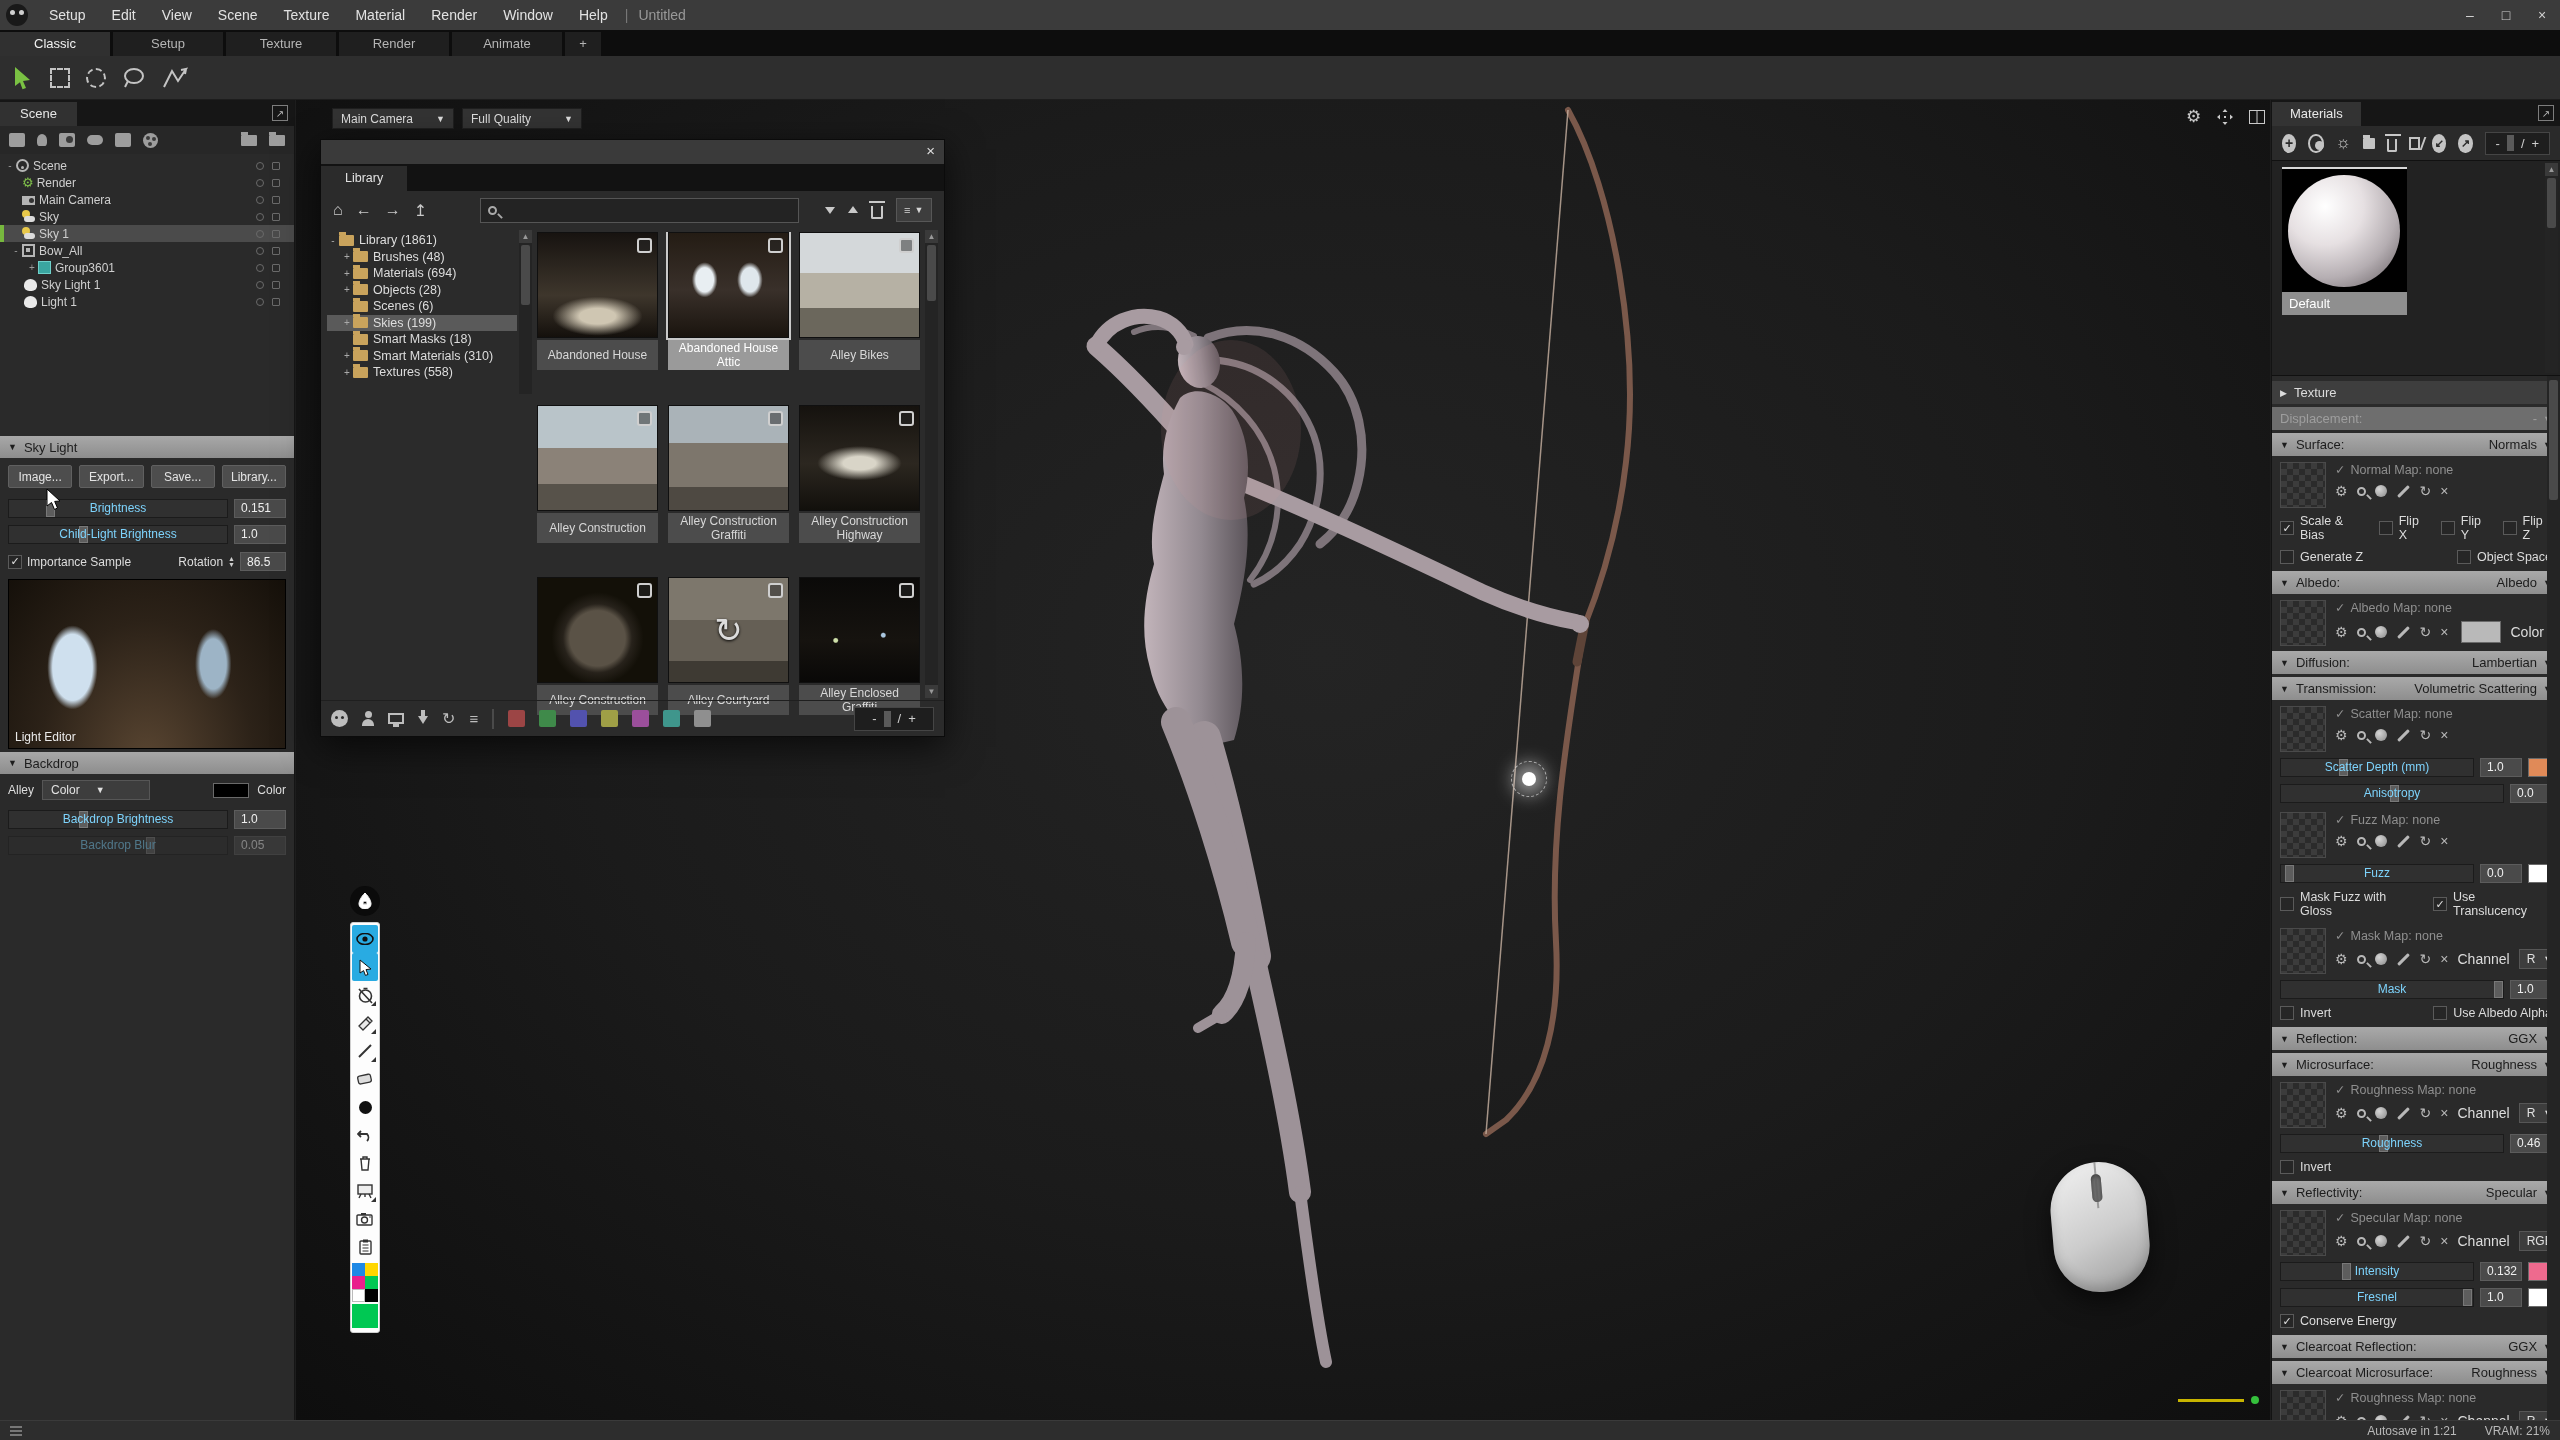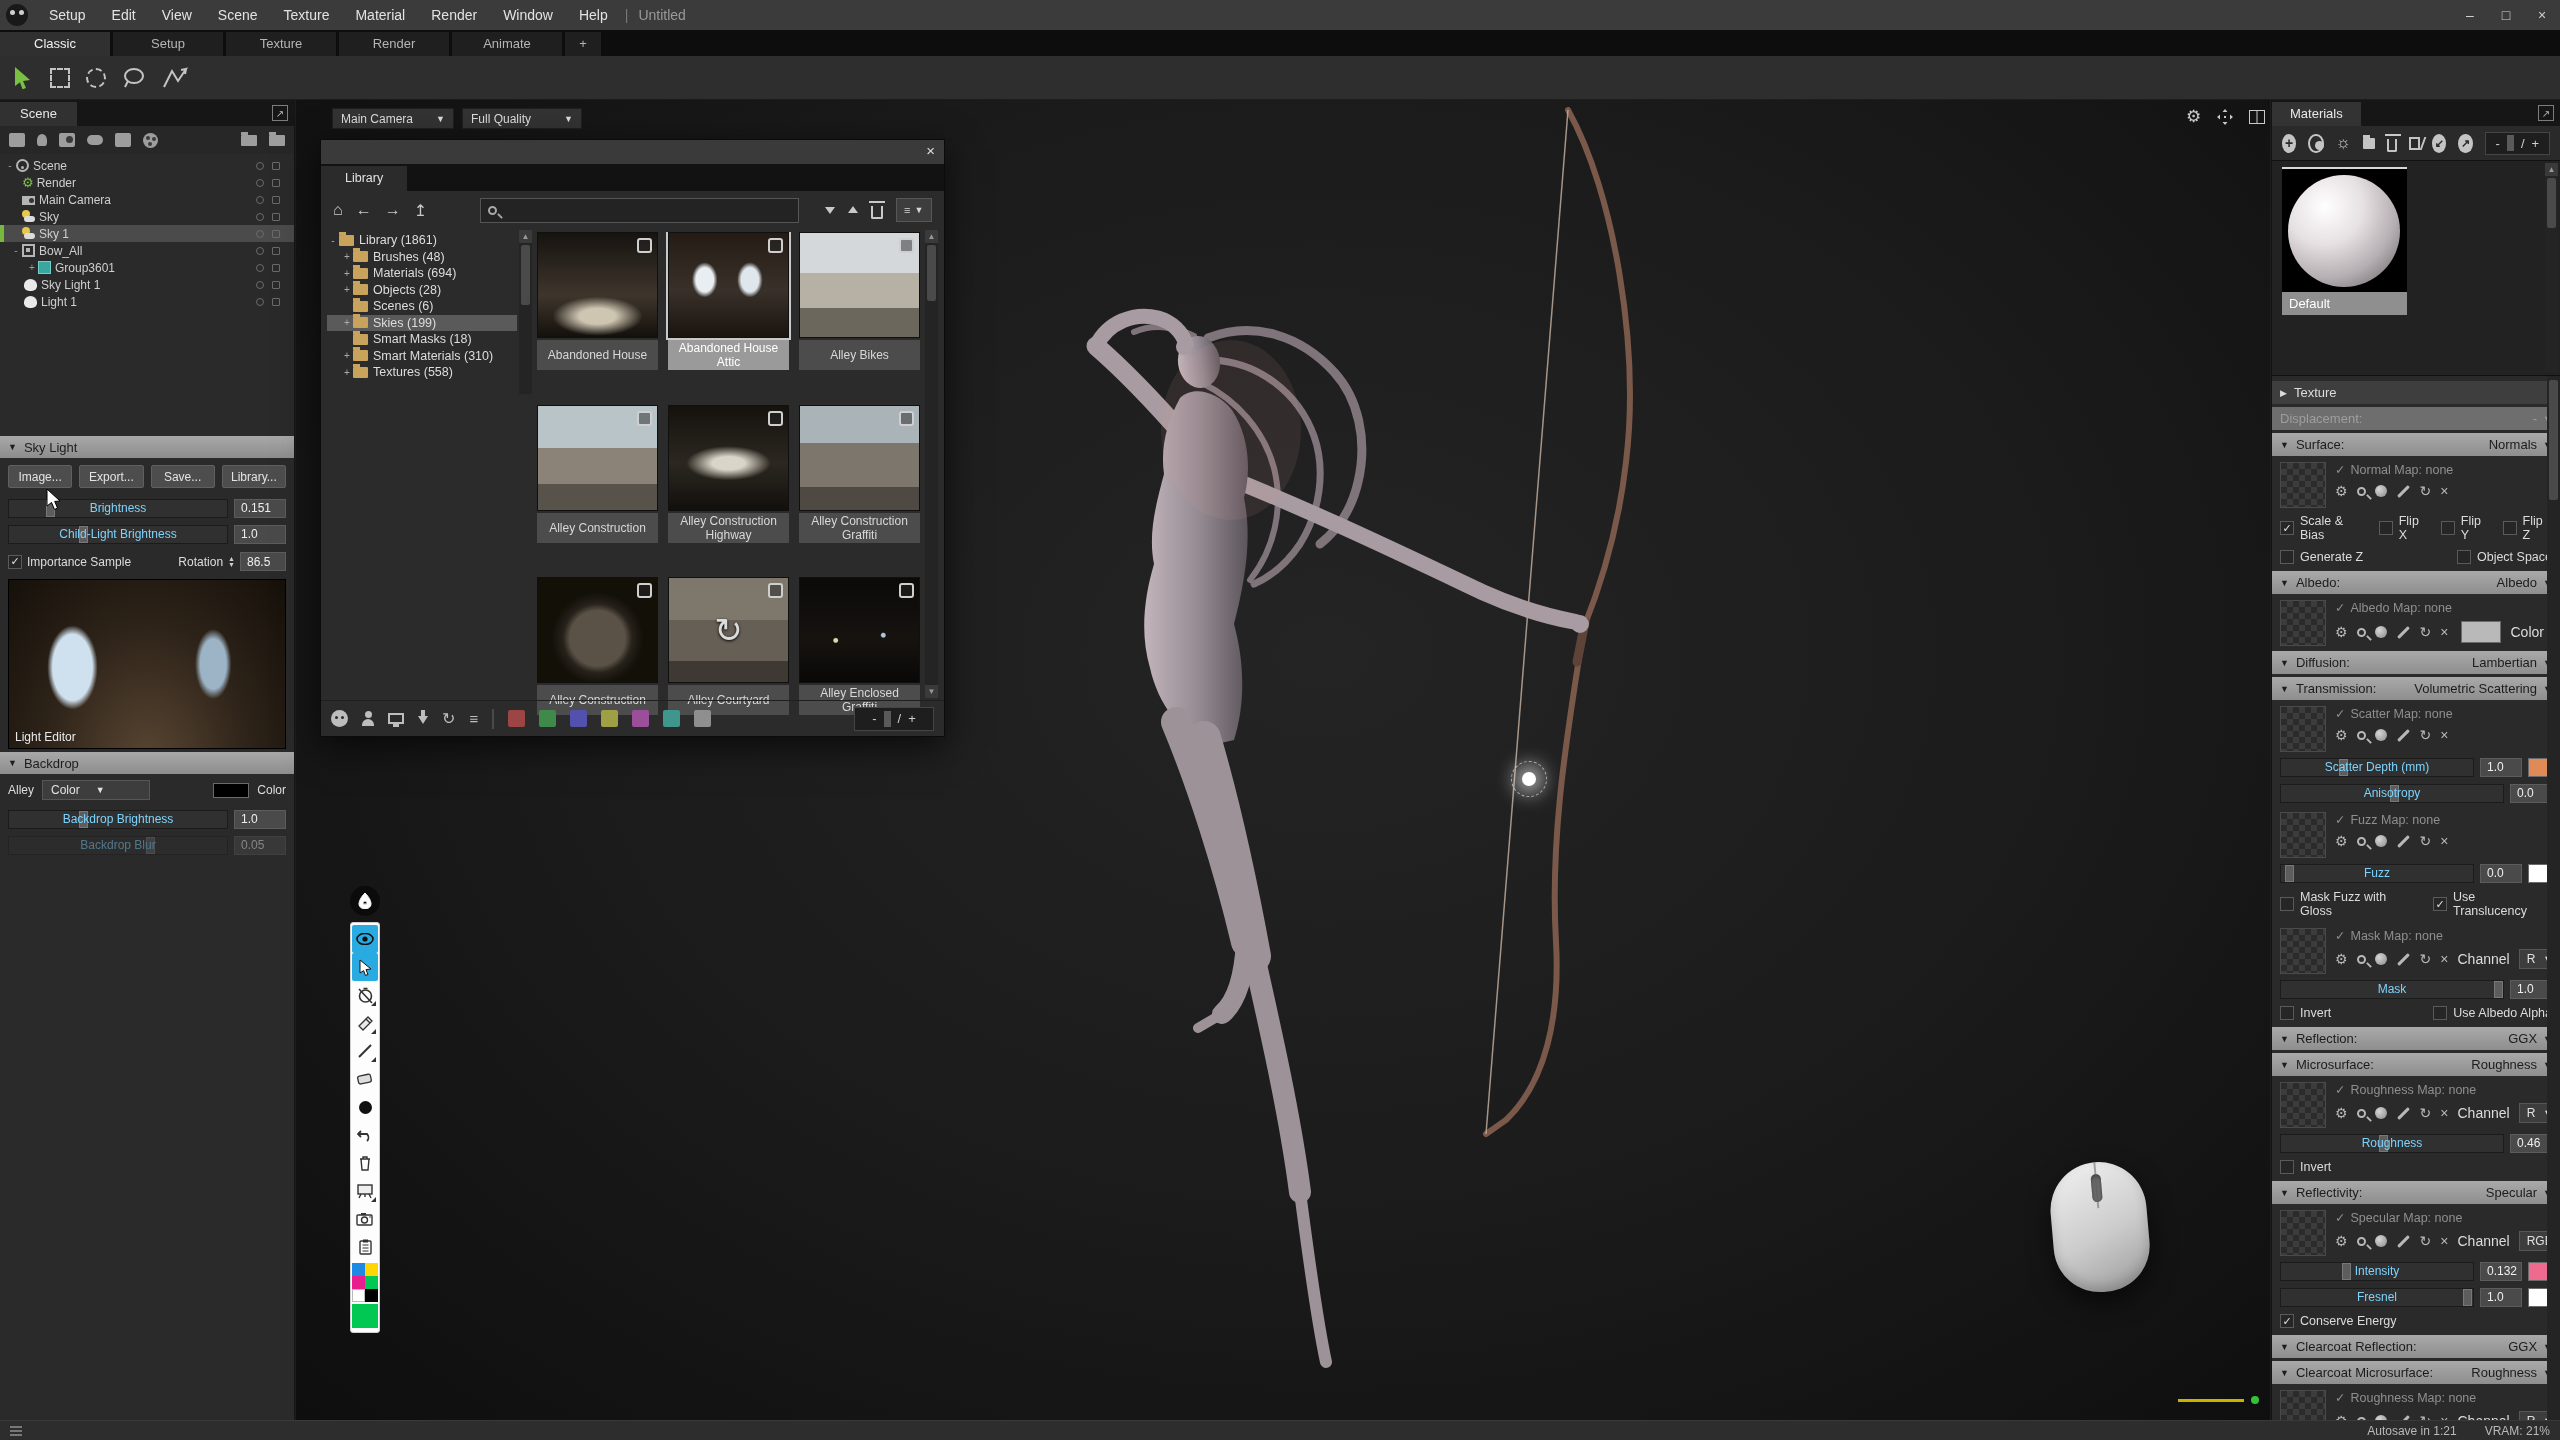--- a/index.html
+++ b/index.html
@@ -652,30 +652,30 @@
             </div>
             <div class="cname">Alley Bikes</div>
           </div>
         <div class="cell">
             <div class="cthumb th4">
               <span class="cchk"></span>
             </div>
             <div class="cname">Alley Construction</div>
           </div>
         <div class="cell">
+            <div class="cthumb th5">
+              <span class="cchk"></span>
+            </div>
+            <div class="cname">Alley Construction Graffiti</div>
+          </div>
+        <div class="cell">
             <div class="cthumb th6">
               <span class="cchk"></span>
             </div>
             <div class="cname">Alley Construction Highway</div>
-          </div>
-        <div class="cell">
-            <div class="cthumb th5">
-              <span class="cchk"></span>
-            </div>
-            <div class="cname">Alley Construction Graffiti</div>
           </div>
         <div class="cell">
             <div class="cthumb th7">
               <span class="cchk"></span>
             </div>
             <div class="cname">Alley Construction</div>
           </div>
         <div class="cell">
             <div class="cthumb th8">
               <span class="cchk"></span>

